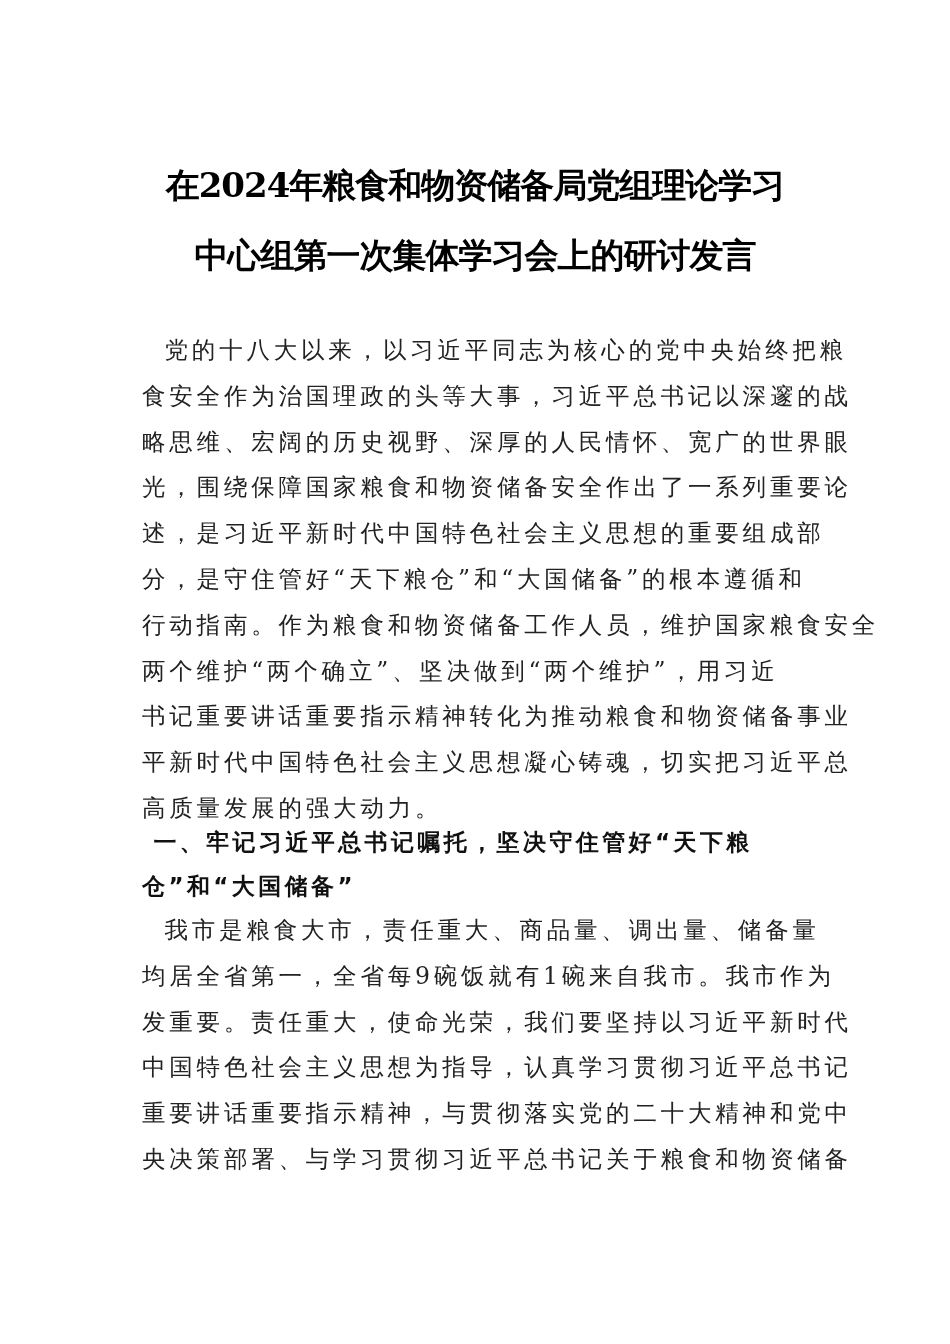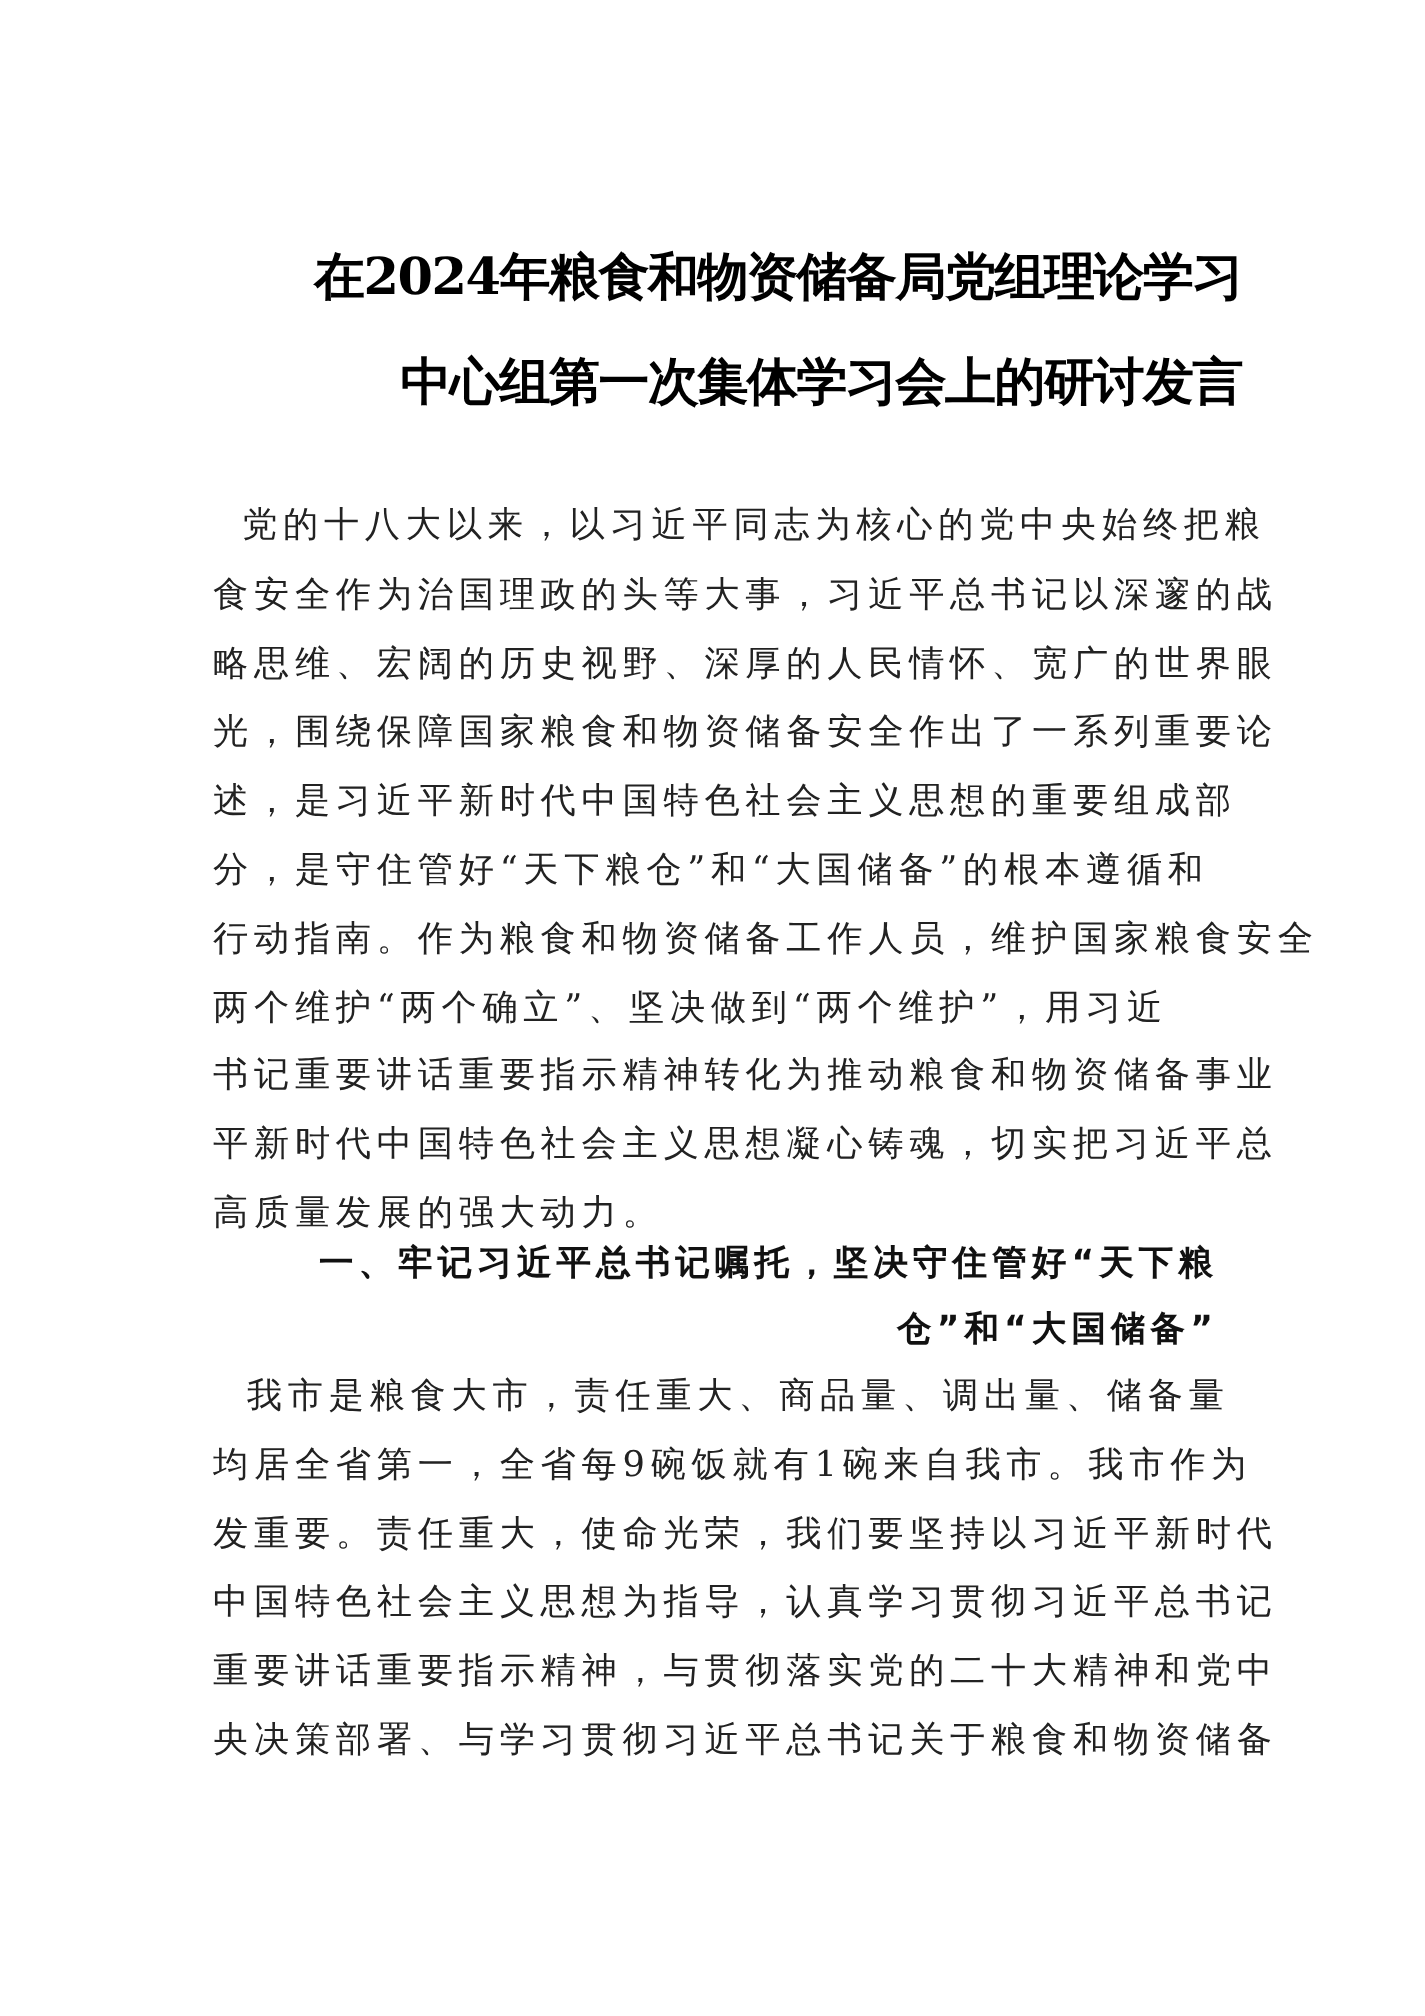--- a/index.html
+++ b/index.html
@@ -16,23 +16,23 @@
       color: #111111;
     }
     .page {
       position: absolute;
       left: 0; top: 0;
       width: 950px; height: 1344px;
       background: #ffffff;
     }
     .title {
       position: absolute;
-      left: 158px;
+      left: 140px;
       width: 670px;
-      text-align: right;
+      text-align: center;
       font-family: "DejaVu Serif", "Liberation Serif", serif;
       font-weight: bold;
       font-size: 34px;
       line-height: 40px;
       color: #000000;
       white-space: nowrap;
       letter-spacing: -1px;
     }
     .title.l1 { top: 165px; }
     .title.l2 { top: 235px; }
@@ -57,35 +57,34 @@
       position: absolute;
       left: 142px;
       top: 820px;
       width: 670px;
       font-family: "DejaVu Sans", "Liberation Sans", sans-serif;
       font-weight: bold;
       font-size: 23px;
       line-height: 44px;
       letter-spacing: 3.4px;
       color: #111111;
-      text-align: right;
     }
     .h1 .line { height: 44px; }
     .p2 { top: 908px; }
   </style>
 </head>
 <body>
 
 <div class="page">
 
   <div class="title l1">在2024年粮食和物资储备局党组理论学习</div>
   <div class="title l2">中心组第一次集体学习会上的研讨发言</div>
 
   <div class="body p1">
-    <span class="line" style="white-space:pre;font-family:Liberation Serif, serif;">  党的十八大以来，以习近平同志为核心的党中央始终把粮</span>
+    <span class="line" style="white-space:pre;">  党的十八大以来，以习近平同志为核心的党中央始终把粮</span>
     <span class="line">食安全作为治国理政的头等大事，习近平总书记以深邃的战</span>
     <span class="line">略思维、宏阔的历史视野、深厚的人民情怀、宽广的世界眼</span>
     <span class="line">光，围绕保障国家粮食和物资储备安全作出了一系列重要论</span>
     <span class="line">述，是习近平新时代中国特色社会主义思想的重要组成部</span>
     <span class="line">分，是守住管好“天下粮仓”和“大国储备”的根本遵循和</span>
     <span class="line">行动指南。作为粮食和物资储备工作人员，维护国家粮食安全</span>
     <span class="line">两个维护“两个确立”、坚决做到“两个维护”，用习近</span>
     <span class="line">书记重要讲话重要指示精神转化为推动粮食和物资储备事业</span>
     <span class="line">平新时代中国特色社会主义思想凝心铸魂，切实把习近平总</span>
     <span class="line">高质量发展的强大动力。</span>

